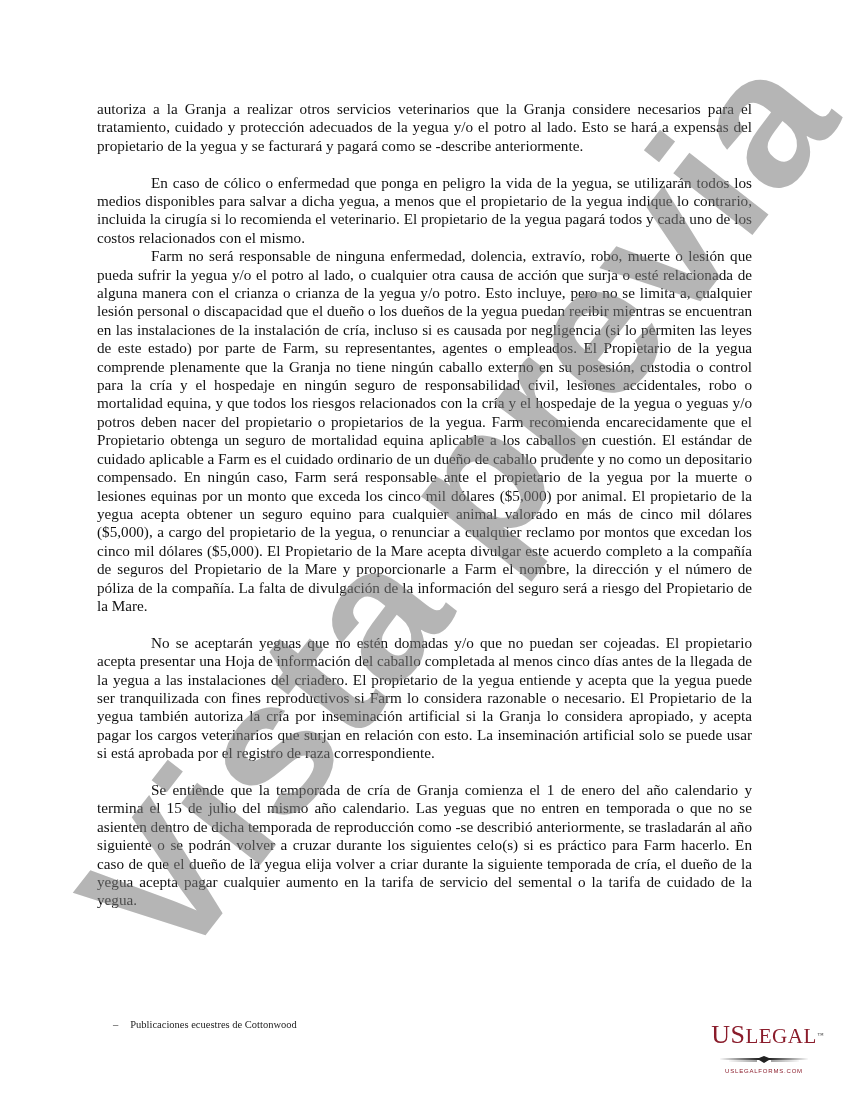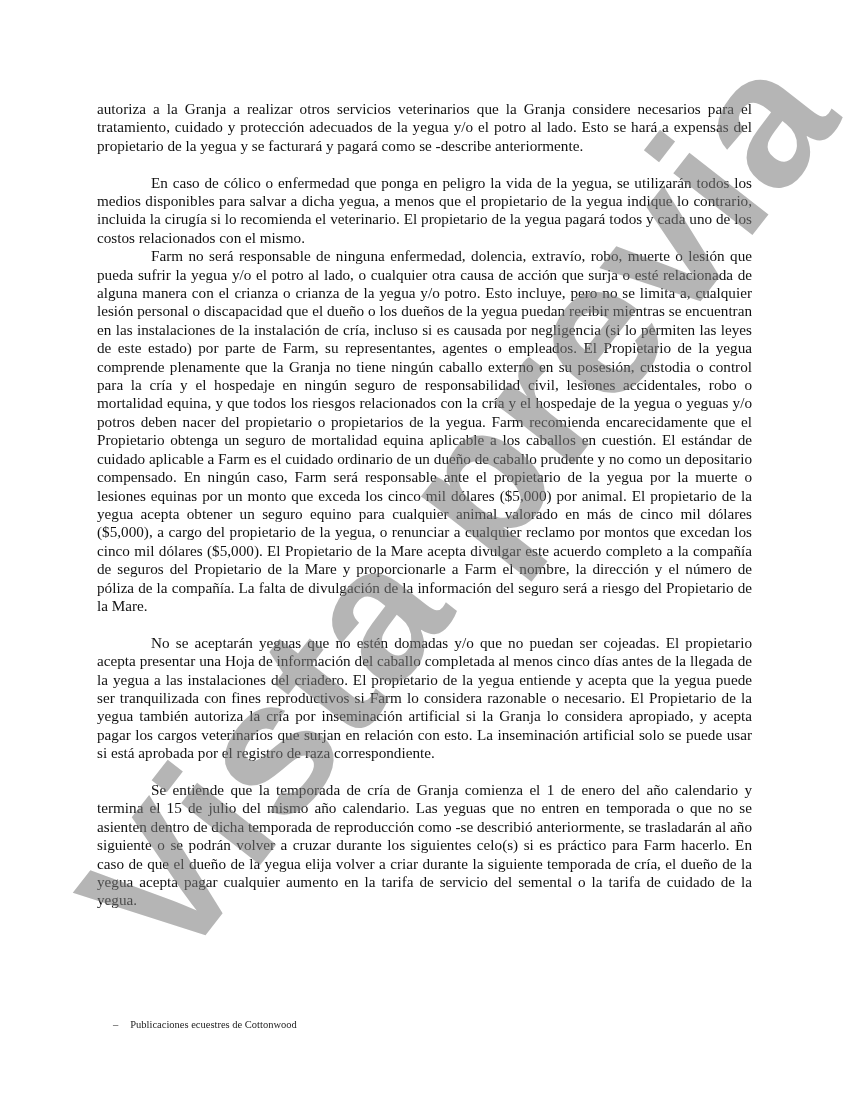--- a/index.html
+++ b/index.html
@@ -56,14 +56,25 @@
     <p class="indent gap">No se aceptarán yeguas que no estén domadas y/o que no puedan ser cojeadas. El propietario acepta presentar una Hoja de información del caballo completada al menos cinco días antes de la llegada de la yegua a las instalaciones del criadero. El propietario de la yegua entiende y acepta que la yegua puede ser tranquilizada con fines reproductivos si Farm lo considera razonable o necesario. El Propietario de la yegua también autoriza la cría por inseminación artificial si la Granja lo considera apropiado, y acepta pagar los cargos veterinarios que surjan en relación con esto. La inseminación artificial solo se puede usar si está aprobada por el registro de raza correspondiente.</p>
     <p class="indent gap">Se entiende que la temporada de cría de Granja comienza el 1 de enero del año calendario y termina el 15 de julio del mismo año calendario. Las yeguas que no entren en temporada o que no se asienten dentro de dicha temporada de reproducción como -se describió anteriormente, se trasladarán al año siguiente o se podrán volver a cruzar durante los siguientes celo(s) si es práctico para Farm hacerlo. En caso de que el dueño de la yegua elija volver a criar durante la siguiente temporada de cría, el dueño de la yegua acepta pagar cualquier aumento en la tarifa de servicio del semental o la tarifa de cuidado de la yegua.</p>
   </div>
 
   <div class="watermark">Vista previa</div>
 
   <div class="footer-note">
     <span class="dash">–</span><span>Publicaciones ecuestres de Cottonwood</span>
   </div>
 
+  <div class="logo">
+    <div class="logo-main">
+      <span>US</span><span class="small">LEGAL</span>
+      <span class="logo-tm">™</span>
+    </div>
+    <svg class="logo-wing" viewBox="0 0 90 7">
+      <path d="M0 3 L40 2 L45 0 L50 2 L90 3 L50 4 L45 7 L40 4 Z" fill="#222"></path>
+      <path d="M8 5 L38 4.5 L38 5.5 Z M82 5 L52 4.5 L52 5.5 Z" fill="#444"></path>
+    </svg>
+    <div class="logo-url">USLEGALFORMS.COM</div>
+  </div>
 
 </div>
 
 </body></html>

